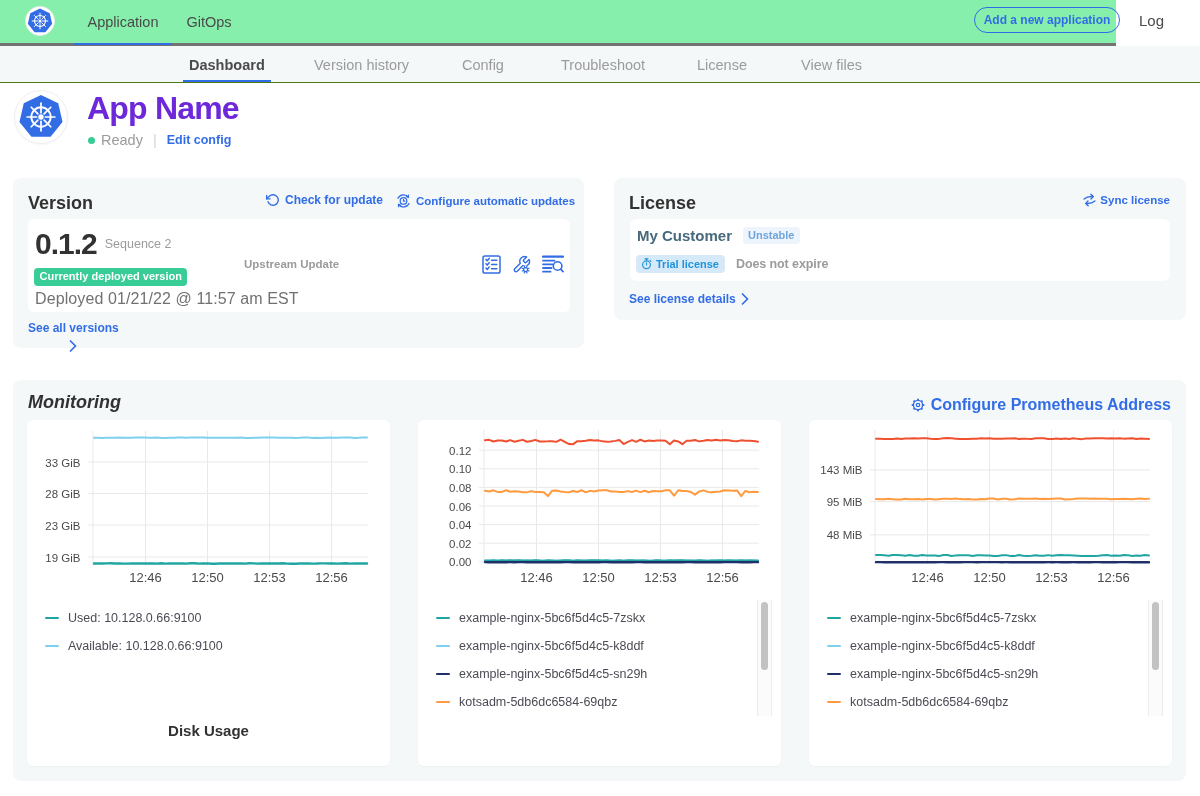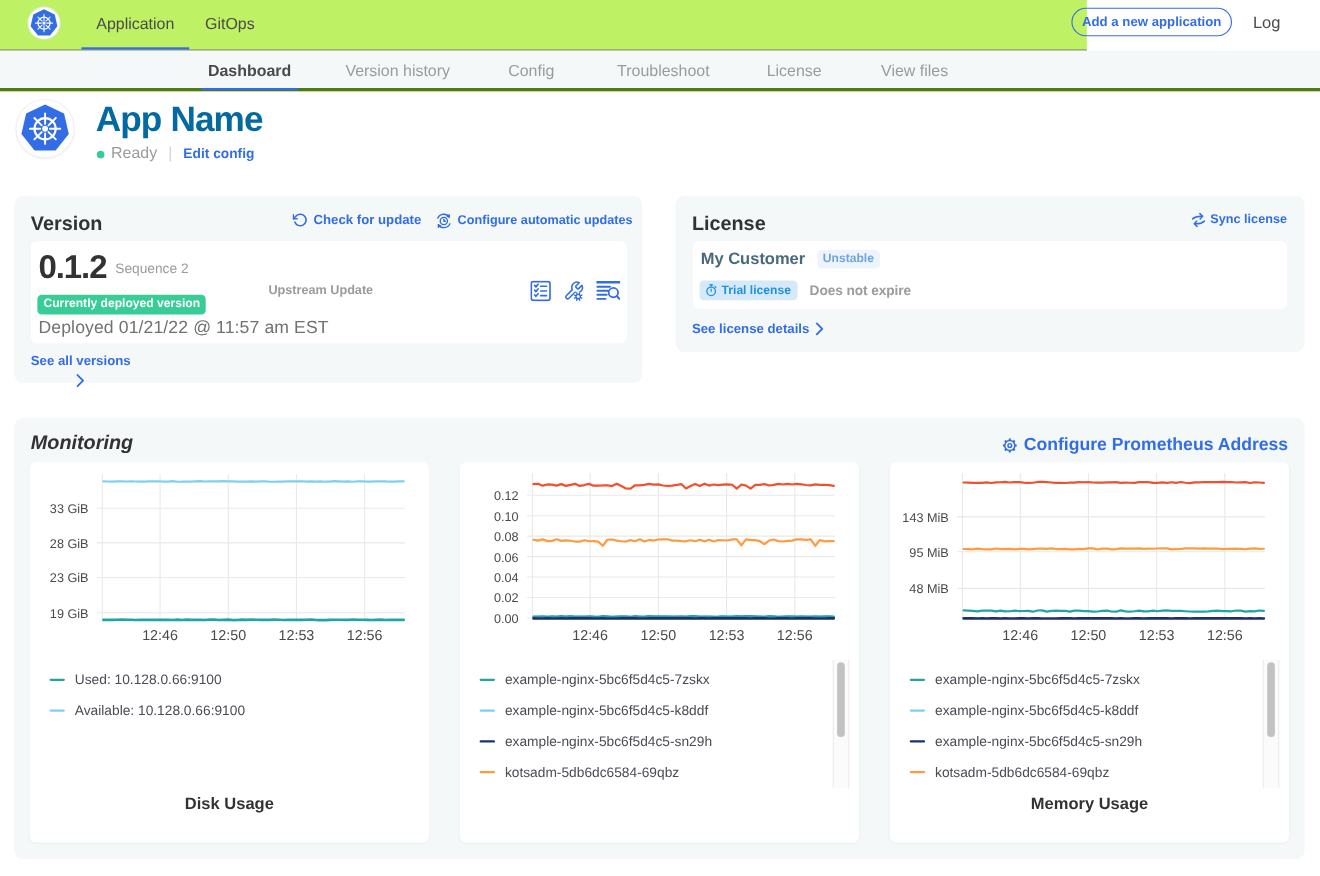--- a/index.html
+++ b/index.html
@@ -1,30 +1,30 @@
 <!DOCTYPE html>
 <html><head><meta charset="utf-8">
 <style>
 * { margin:0; padding:0; box-sizing:border-box; }
 html,body { width:1200px; height:796px; background:#fff; font-family:"Liberation Sans",sans-serif; position:relative; overflow:hidden; }
 .blue { color:#326de6; }
 
-#topnav { position:absolute; top:0; left:0; width:988px; height:46px; background:#bef264; border-bottom:1px solid #737373; }
+#topnav { position:absolute; top:0; left:0; width:1116px; height:46px; background:#86efac; border-bottom:3px solid #737373; }
 #navlogo { position:absolute; left:25px; top:6px; width:30px; height:30px; border-radius:50%; border:1px solid #ececec; background:#fff; display:flex; align-items:center; justify-content:center; }
 .toptab { position:absolute; top:0; height:45px; line-height:45px; text-align:center; font-size:14.5px; font-weight:500; color:#4a4a4a; }
 .toptab.active { border-bottom:2.5px solid #326de6; }
 #addapp { position:absolute; left:974px; top:7px; width:146px; height:26px; border:1px solid #326de6; border-radius:14px; color:#326de6; font-weight:700; font-size:12px; text-align:center; line-height:24px; }
 #logout { position:absolute; left:1139px; top:0; height:45px; line-height:42px; font-size:15px; font-weight:400; color:#4a4a4a;text-align:center; }
 
-#subnav { position:absolute; top:46px; left:0; width:1200px; height:37px; background:#f4f8f9; border-bottom:3px solid #4d7c0f; }
+#subnav { position:absolute; top:46px; left:0; width:1200px; height:37px; background:#f4f8f9; border-bottom:1px solid #4d7c0f; }
 #subnav .it { position:absolute; top:0; height:36px; line-height:38px; font-size:14.5px; font-weight:500; color:#9b9b9b; white-space:nowrap; }
 #subnav .it.active { color:#4a4a4a; font-weight:600; border-bottom:2.5px solid #326de6; padding:0 6px; }
 
 #avatar { position:absolute; left:14px; top:90px; width:54px; height:54px; border-radius:50%; border:1px solid #efefef; background:#fff; display:flex; align-items:center; justify-content:center; box-shadow:0 1px 2px rgba(0,0,0,.04); }
-#appname { position:absolute; left:87px; top:90px; font-size:32px; font-weight:700; color:#0369a1; letter-spacing:-.8px; }
+#appname { position:absolute; left:87px; top:90px; font-size:32px; font-weight:700; color:#6d28d9; letter-spacing:-.8px; }
 #statusrow { position:absolute; left:88px; top:133px; height:14px; display:flex; align-items:center; font-size:14.5px; }
 .dot { width:7px; height:7px; border-radius:50%; background:#38cc97; margin-right:6px; }
 
 .panel { position:absolute; background:#f4f8f9; border-radius:8px; }
 .ptitle { position:absolute; left:15px; top:15px; font-size:18px; font-weight:700; color:#323232; }
 .white { position:absolute; background:#fff; border-radius:6px; }
 .toplink { position:absolute; top:15px; display:flex; align-items:center; gap:5px; font-size:12px; font-weight:700; color:#326de6; white-space:nowrap; }
 .seelink { position:absolute; left:15px; display:flex; align-items:center; gap:5px; font-size:12px; font-weight:700; color:#326de6; }
 .badge-green { display:inline-block; background:#38cc97; color:#fff; font-size:11px; font-weight:700; padding:2px 5.5px 3px; border-radius:4px; line-height:1.2; }
 .badge-lblue { display:inline-block; background:#eef4fc; color:#6fa5dc; font-size:11px; font-weight:600; padding:2px 5px 2.5px; border-radius:4px; }
@@ -329,18 +329,17 @@
       </div><div class="lrow" style="top:218.2px">
         <span class="dash" style="background:#7fd0ee"></span>
         <span class="ltext">example-nginx-5bc6f5d4c5-k8ddf</span>
       </div><div class="lrow" style="top:246px">
         <span class="dash" style="background:#1f3069"></span>
         <span class="ltext">example-nginx-5bc6f5d4c5-sn29h</span>
       </div><div class="lrow" style="top:273.8px">
         <span class="dash" style="background:#ff9a3e"></span>
         <span class="ltext">kotsadm-5db6dc6584-69qbz</span>
       </div>
-    <div class="ctitle">Memory Usage</div>
     <div class="sbtrack">
         <div class="sbthumb"></div>
       </div>
   </div>
 </div>
 
 </body></html>

